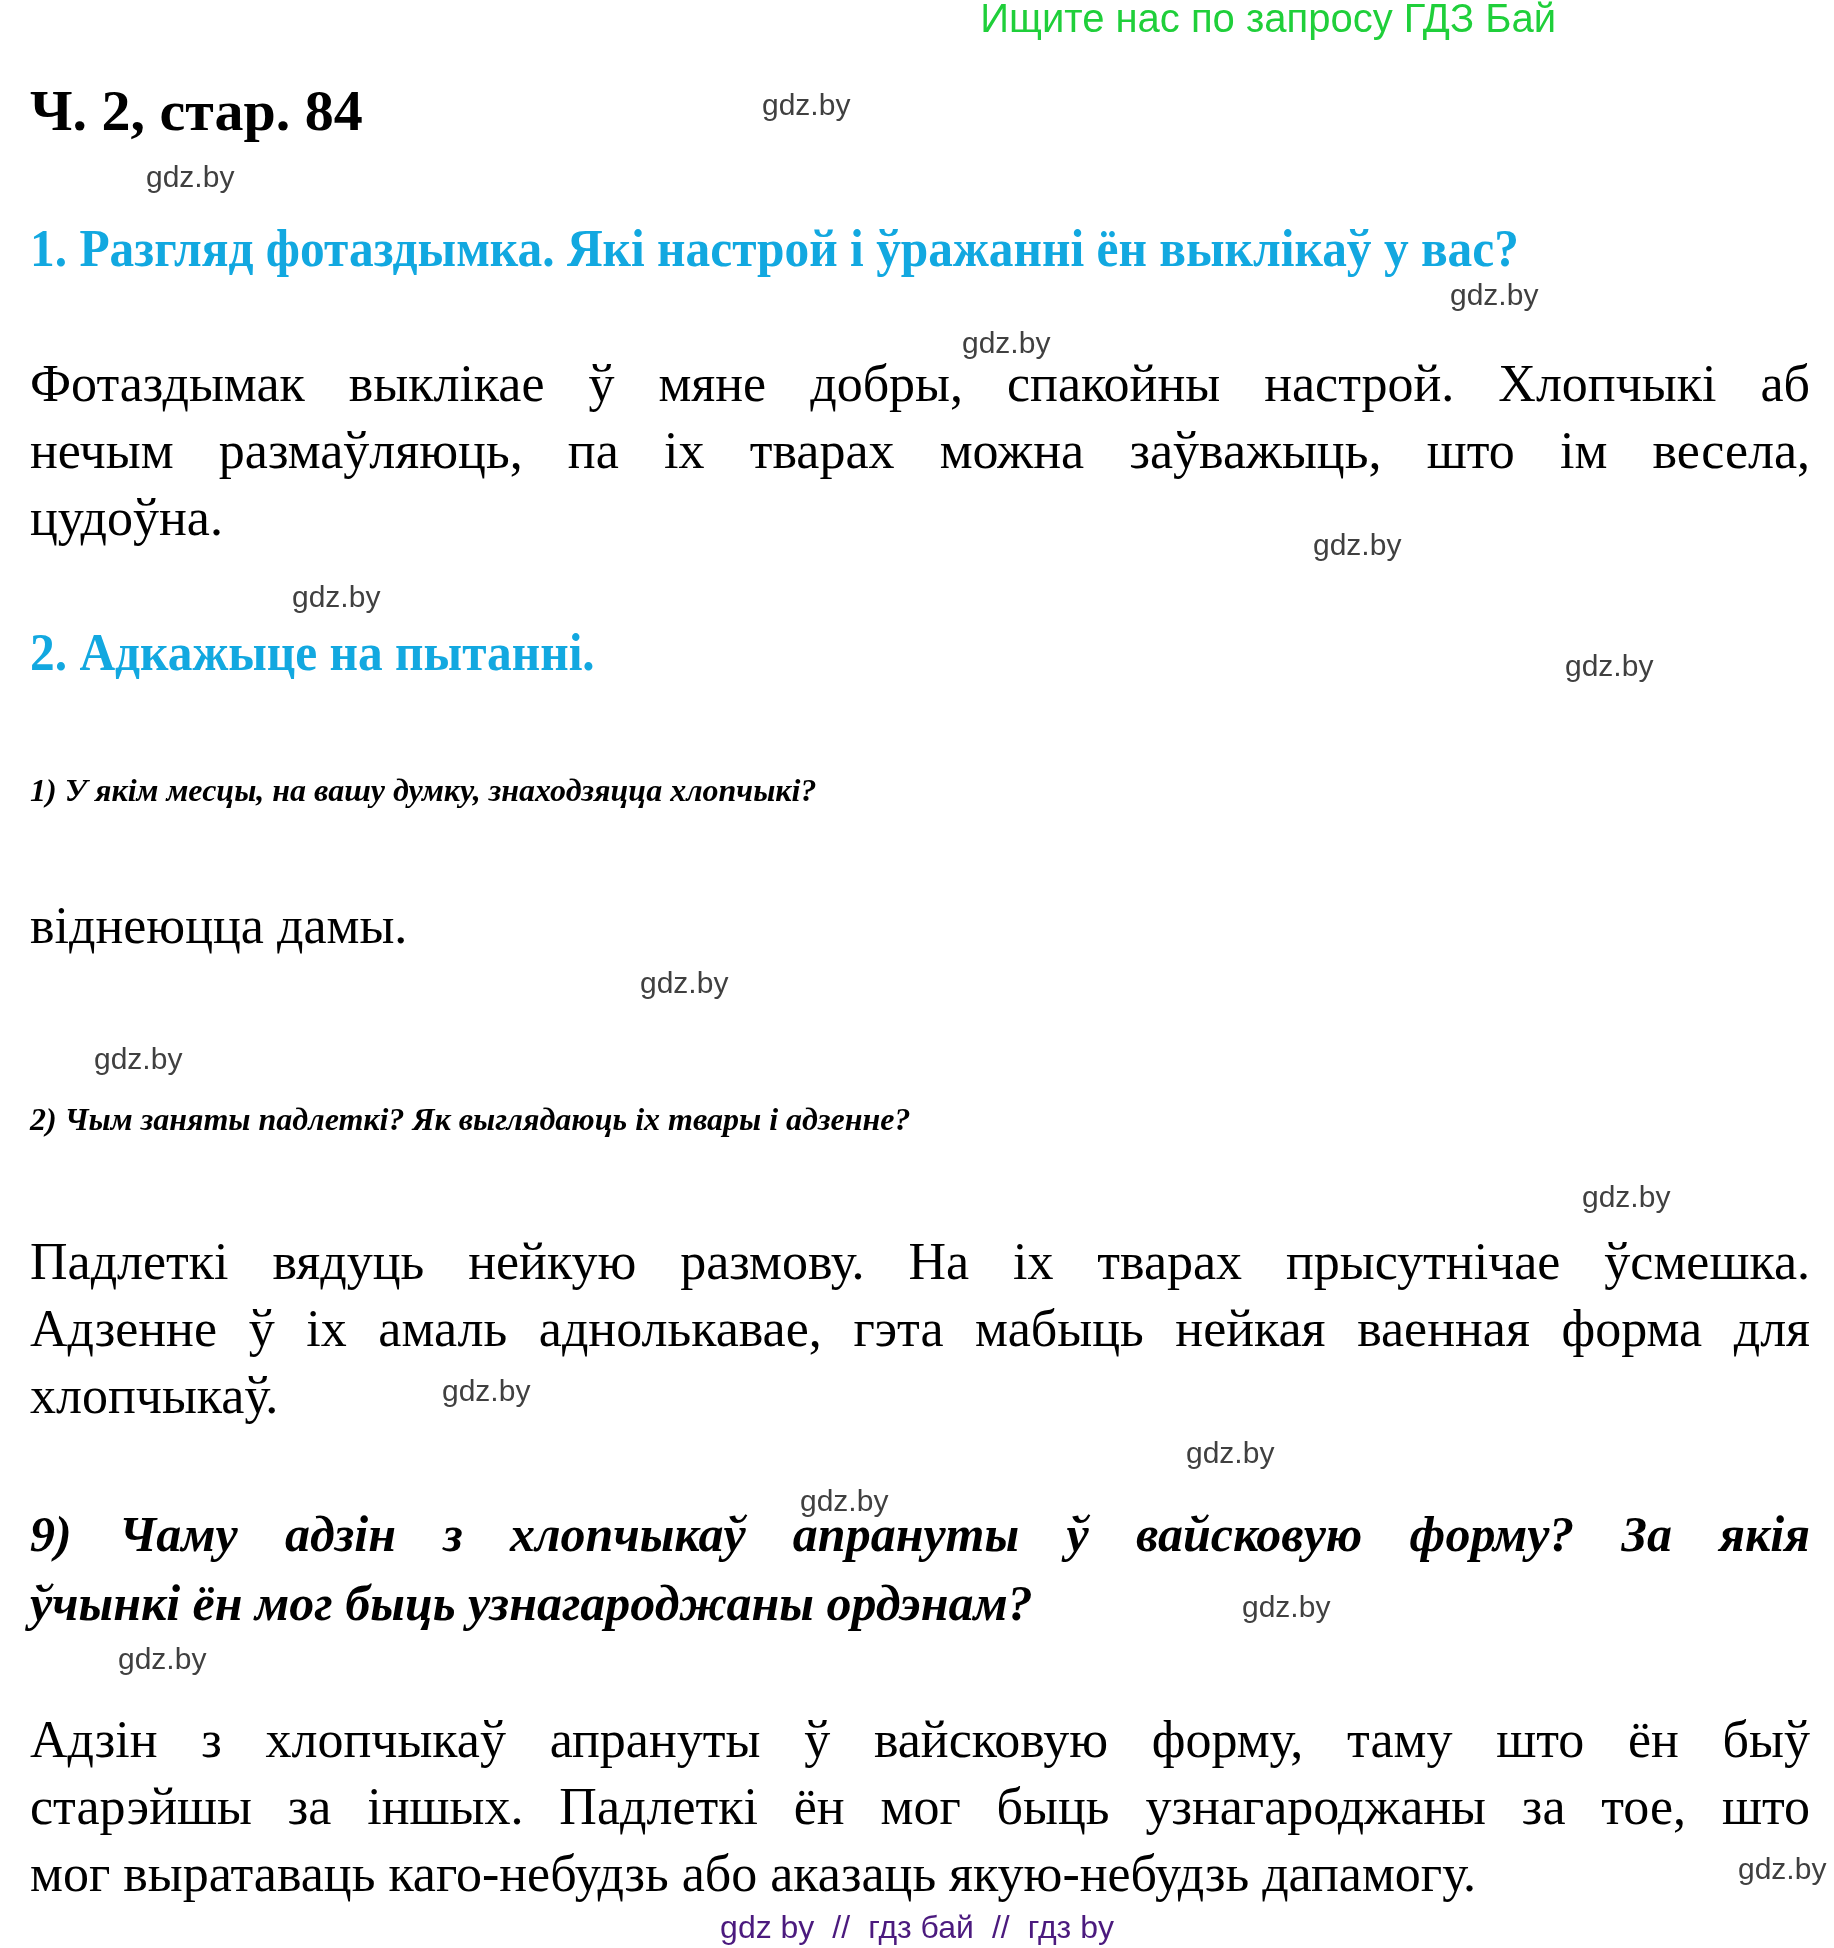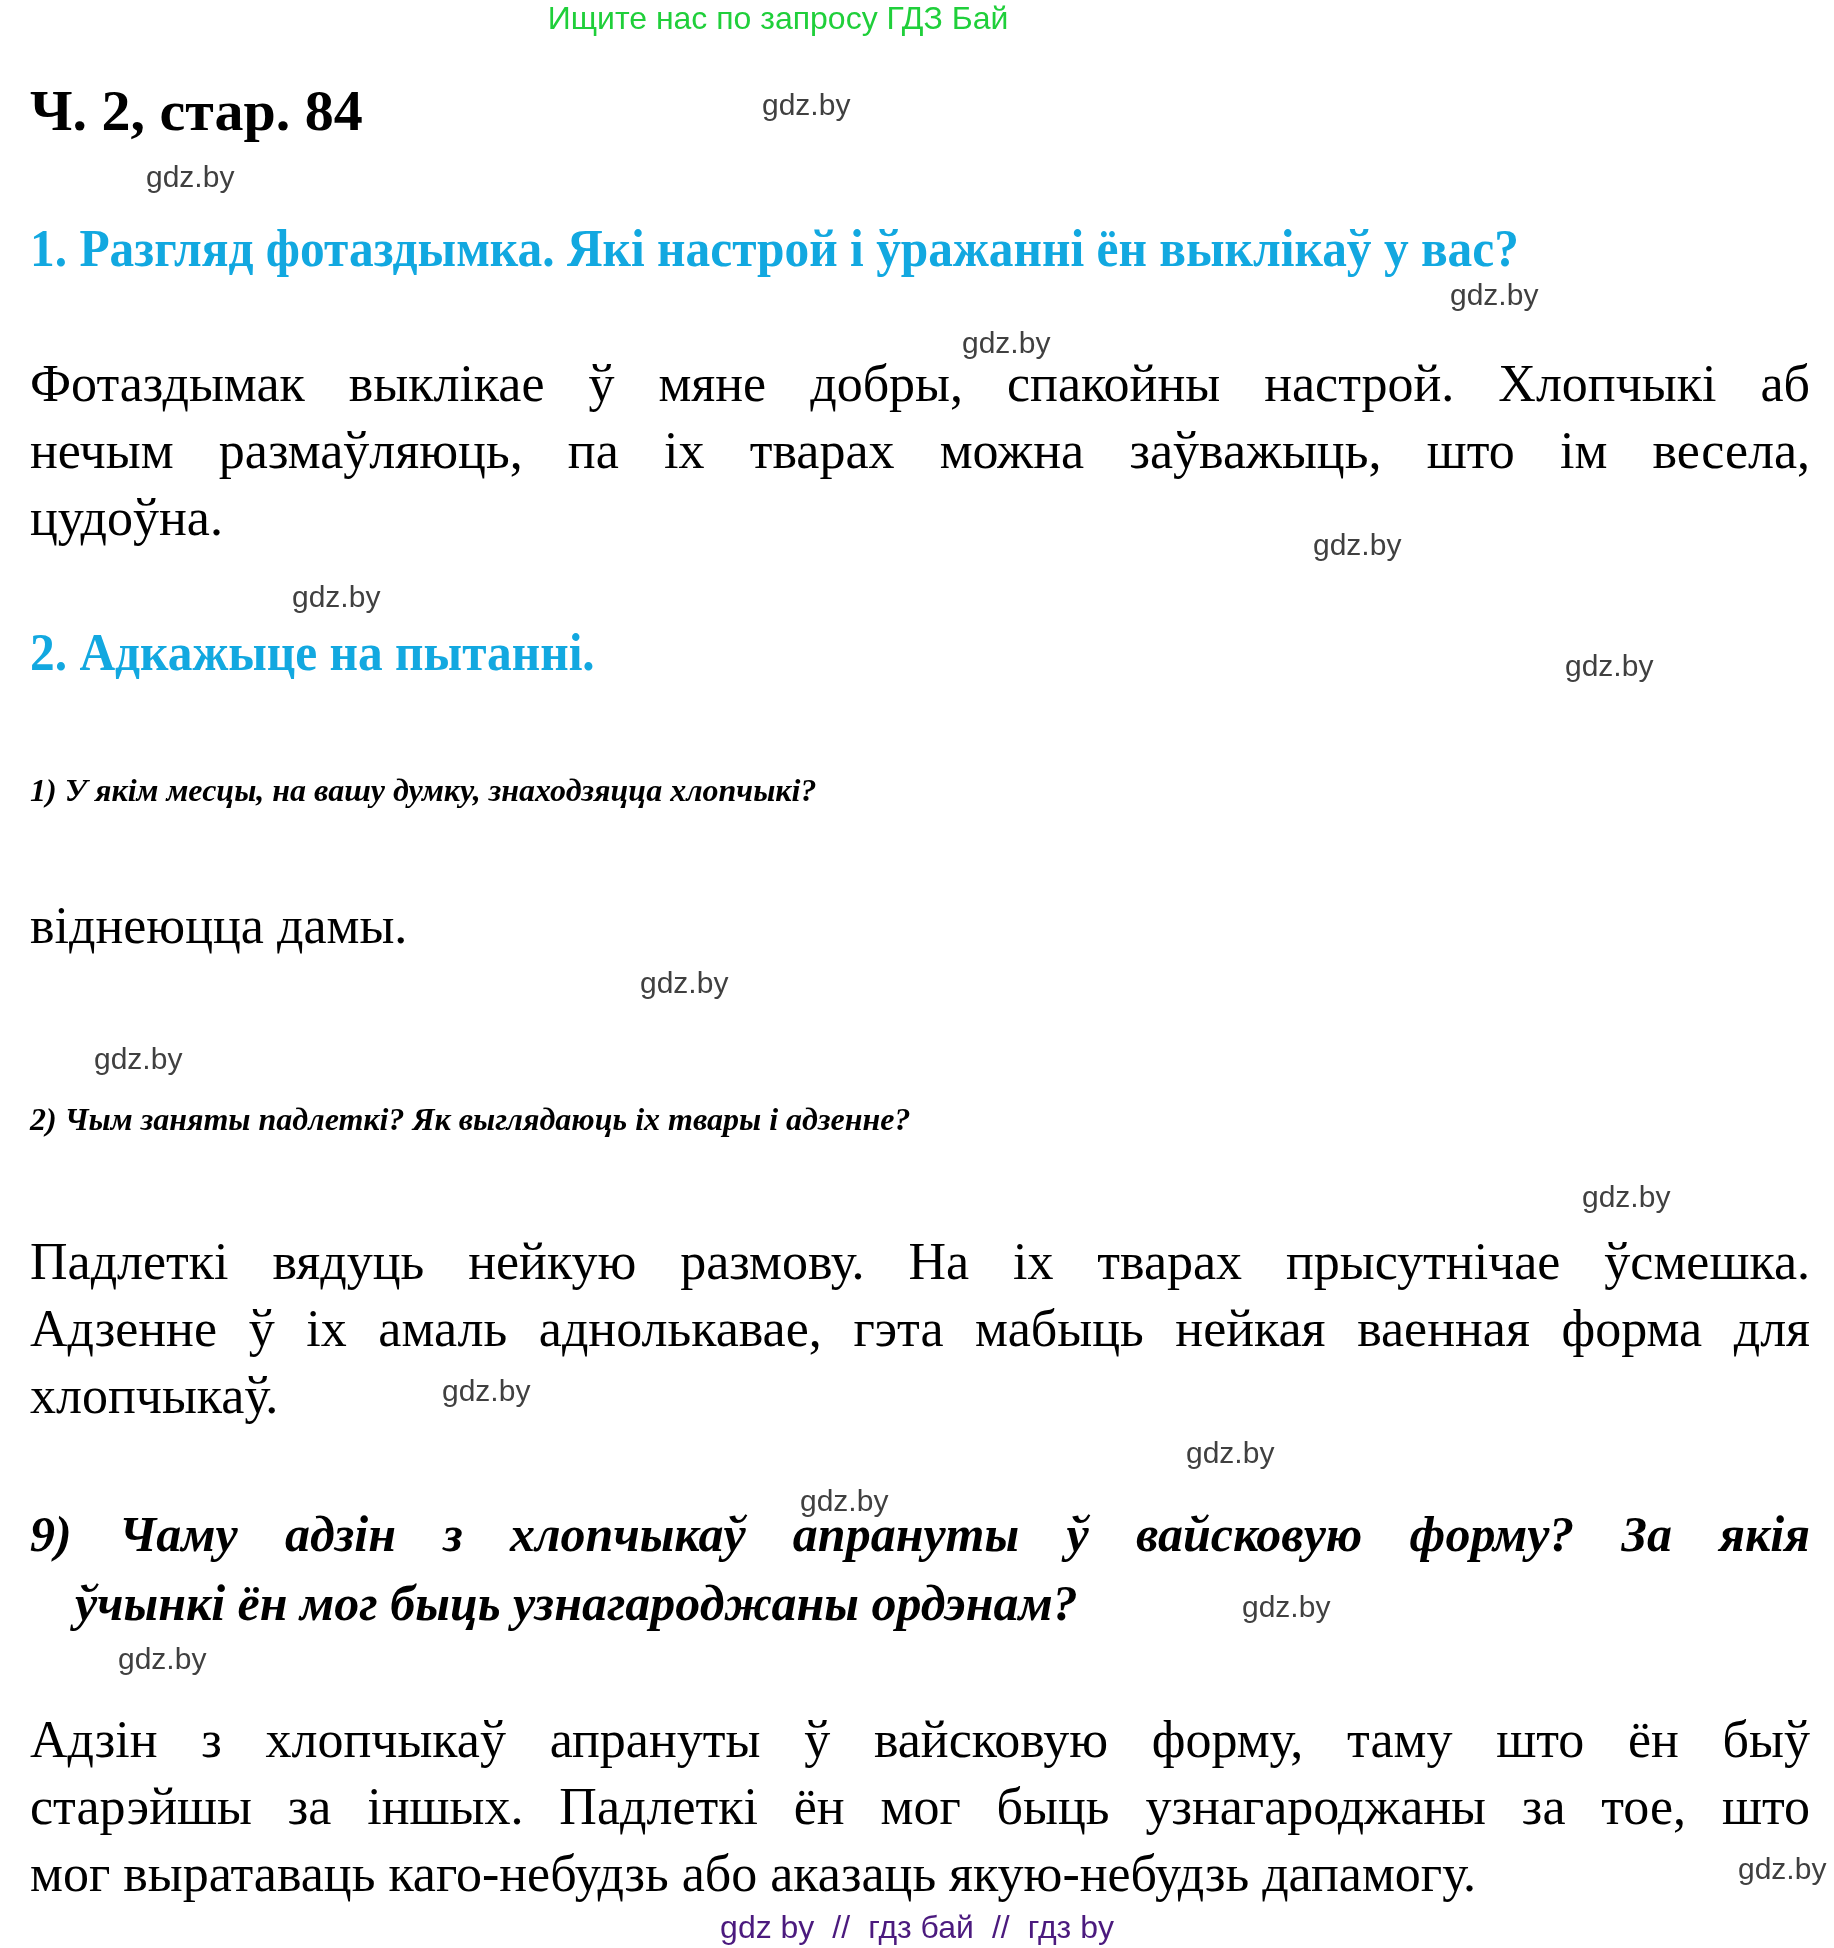--- a/index.html
+++ b/index.html
@@ -13,23 +13,23 @@
       position: relative;
       overflow: hidden;
       font-family: "Liberation Serif", "DejaVu Serif", serif;
       color: #000;
     }
     .abs { position: absolute; white-space: nowrap; }
     .banner {
       top: 0px;
       left: 0;
       width: 1556px;
-      text-align: center;
+      text-align: right;
       font-family: "Liberation Sans", "DejaVu Sans", sans-serif;
-      font-size: 32px;
+      font-size: 40px;
       line-height: 36px;
       color: #1fcf3a;
     }
     .page-title {
       left: 30px;
       top: 78px;
       font-size: 58px;
       font-weight: bold;
       line-height: 66px;
     }
@@ -80,21 +80,21 @@
       font-weight: bold;
       font-style: italic;
       line-height: 69px;
     }
     .q-block .line {
       display: block;
       text-align: justify;
       text-align-last: justify;
       white-space: nowrap;
     }
-    .q-block .line.last { text-align-last: left; margin-left: 45px; }
+    .q-block .line.last { text-align-last: left; }
     .footer {
       top: 1908px;
       left: 0;
       width: 1834px;
       text-align: center;
       font-family: "Liberation Sans", "DejaVu Sans", sans-serif;
       font-size: 32px;
       line-height: 38px;
       color: #4b1a7e;
     }

